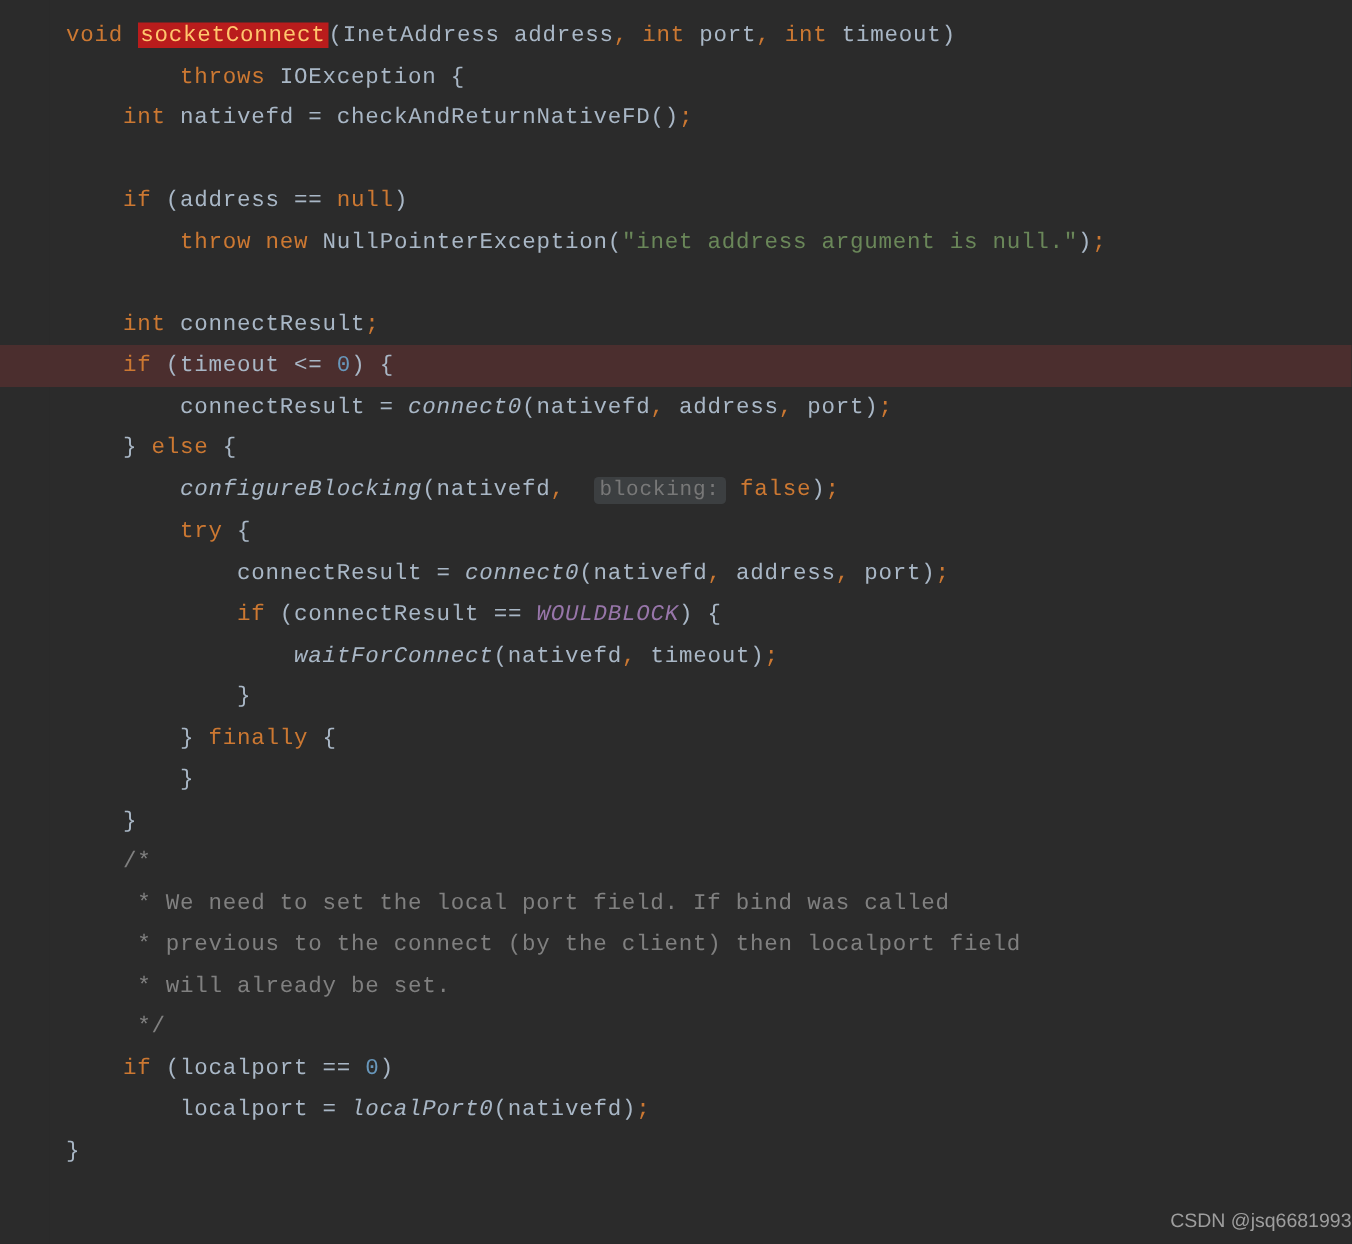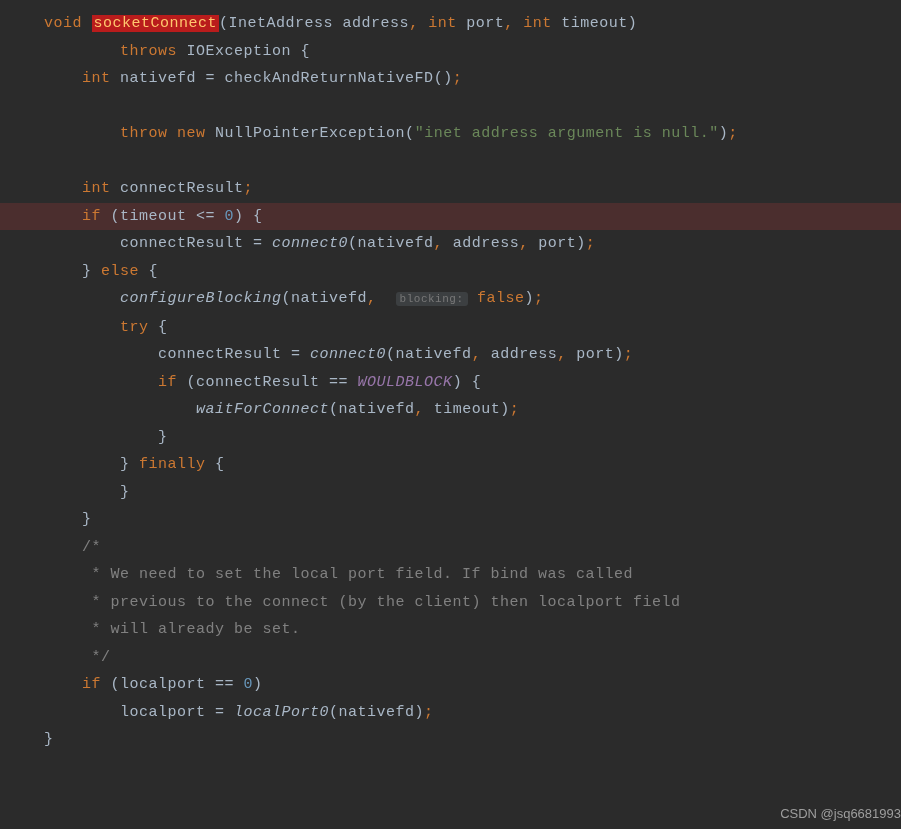--- a/index.html
+++ b/index.html
@@ -36,21 +36,21 @@
   .str { color: #6a8759; }
   .comment { color: #808080; }
   .paren { color: #a9b7c6; }
   .semi { color: #cc7832; }
   .comma { color: #cc7832; }
   .op { color: #a9b7c6; }
   .ident { color: #a9b7c6; }
   .hint {
     background: #3c3f41;
     color: #787878;
-    font-size: 11px;
+    font-size: 14px;
     padding: 1px 4px;
     border-radius: 3px;
     font-style: normal;
   }
   .true-false { color: #cc7832; font-style: normal;}
   .left-gutter {
     position: absolute;
     left: 0;
     top: 0;
     bottom: 0;
@@ -75,20 +75,21 @@
 <div class="editor">
 
 <div class="line"><span class="kw">void</span> <span class="method-decl">socketConnect</span><span class="paren">(</span><span class="ident">InetAddress</span><span class="ident"> address</span><span class="comma">,</span><span> </span><span class="kw">int</span><span class="ident"> port</span><span class="comma">,</span><span> </span><span class="kw">int</span><span class="ident"> timeout</span><span class="paren">)</span></div>
 
 <div class="line">        <span class="kw">throws</span><span class="ident"> IOException </span><span class="paren">{</span></div>
 
 <div class="line">    <span class="kw">int</span><span> </span><span class="ident">nativefd</span><span class="op"> = </span><span class="method-call">checkAndReturnNativeFD</span><span class="paren">()</span><span class="semi">;</span></div>
 
 <div class="line"> </div>
 
+<div class="line">    <span class="kw">if</span><span class="paren"> (</span><span class="ident">address</span><span class="op"> == </span><span class="kw">null</span><span class="paren">)</span></div>
 
 <div class="line">        <span class="kw">throw</span><span> </span><span class="kw">new</span><span> </span><span class="ident">NullPointerException</span><span class="paren">(</span><span class="str">"inet address argument is null."</span><span class="paren">)</span><span class="semi">;</span></div>
 
 <div class="line"> </div>
 
 <div class="line">    <span class="kw">int</span><span> </span><span class="ident">connectResult</span><span class="semi">;</span></div>
 
 <div class="line hl-red">    <span class="kw">if</span><span class="paren"> (</span><span class="ident">timeout</span><span class="op"> &lt;= </span><span class="num">0</span><span class="paren">) {</span></div>
 
 <div class="line">        <span class="ident">connectResult</span><span class="op"> = </span><span class="method-call-italic">connect0</span><span class="paren">(</span><span class="ident">nativefd</span><span class="comma">,</span><span> </span><span class="ident">address</span><span class="comma">,</span><span> </span><span class="ident">port</span><span class="paren">)</span><span class="semi">;</span></div>

